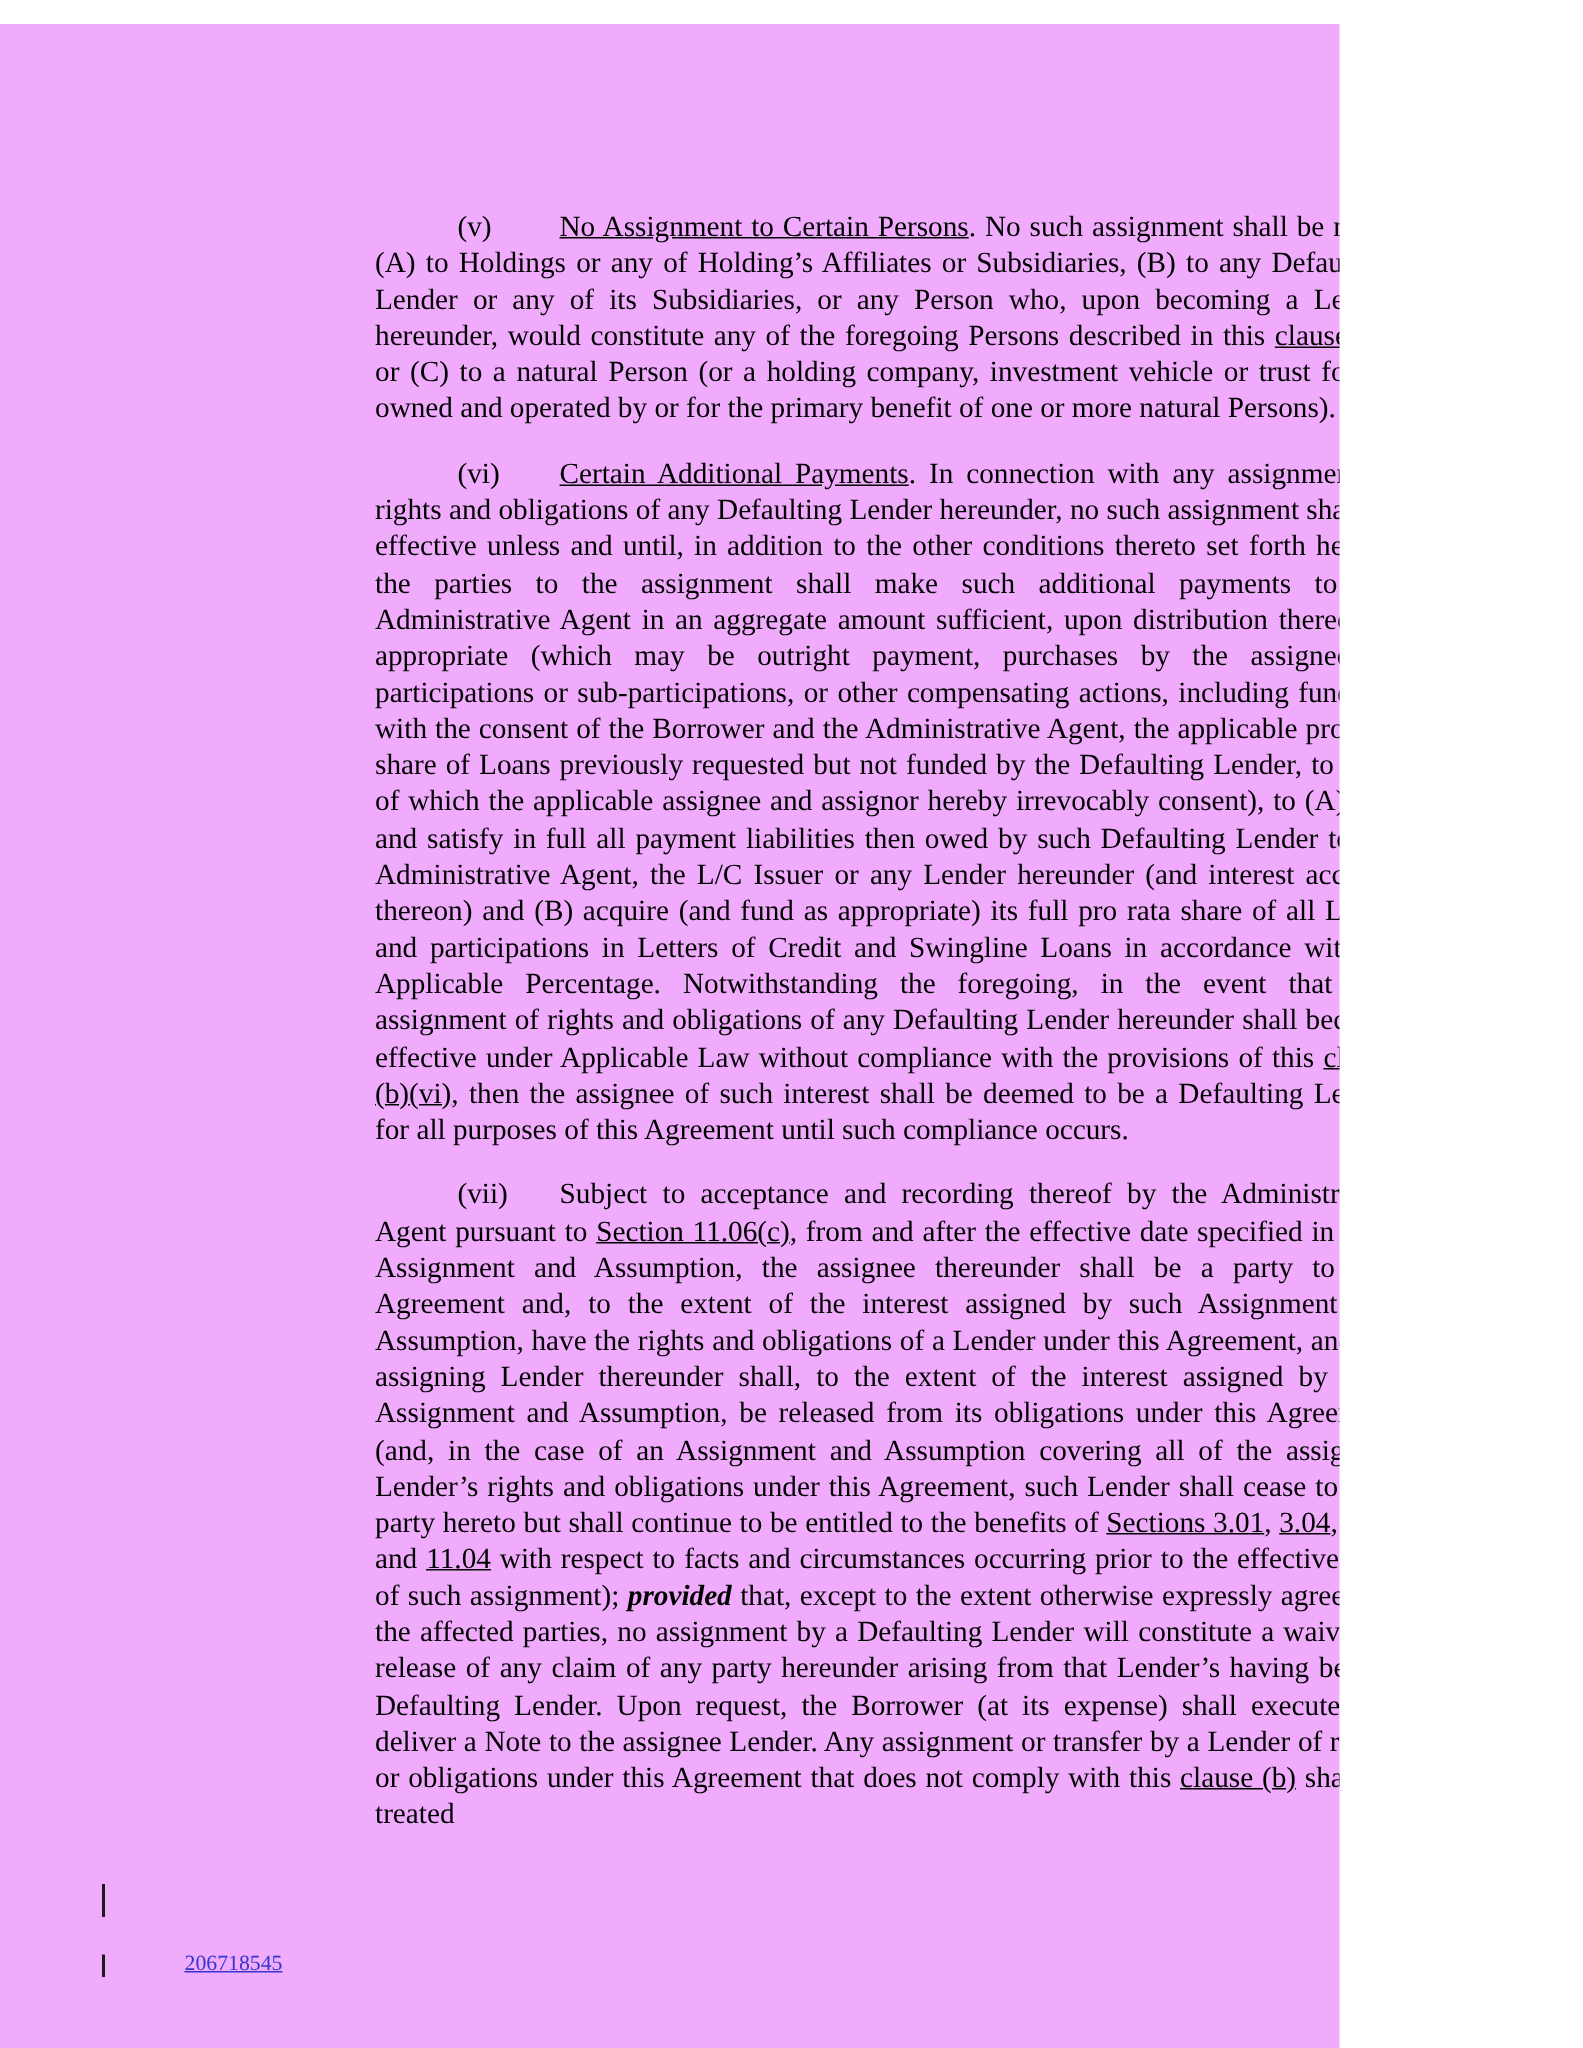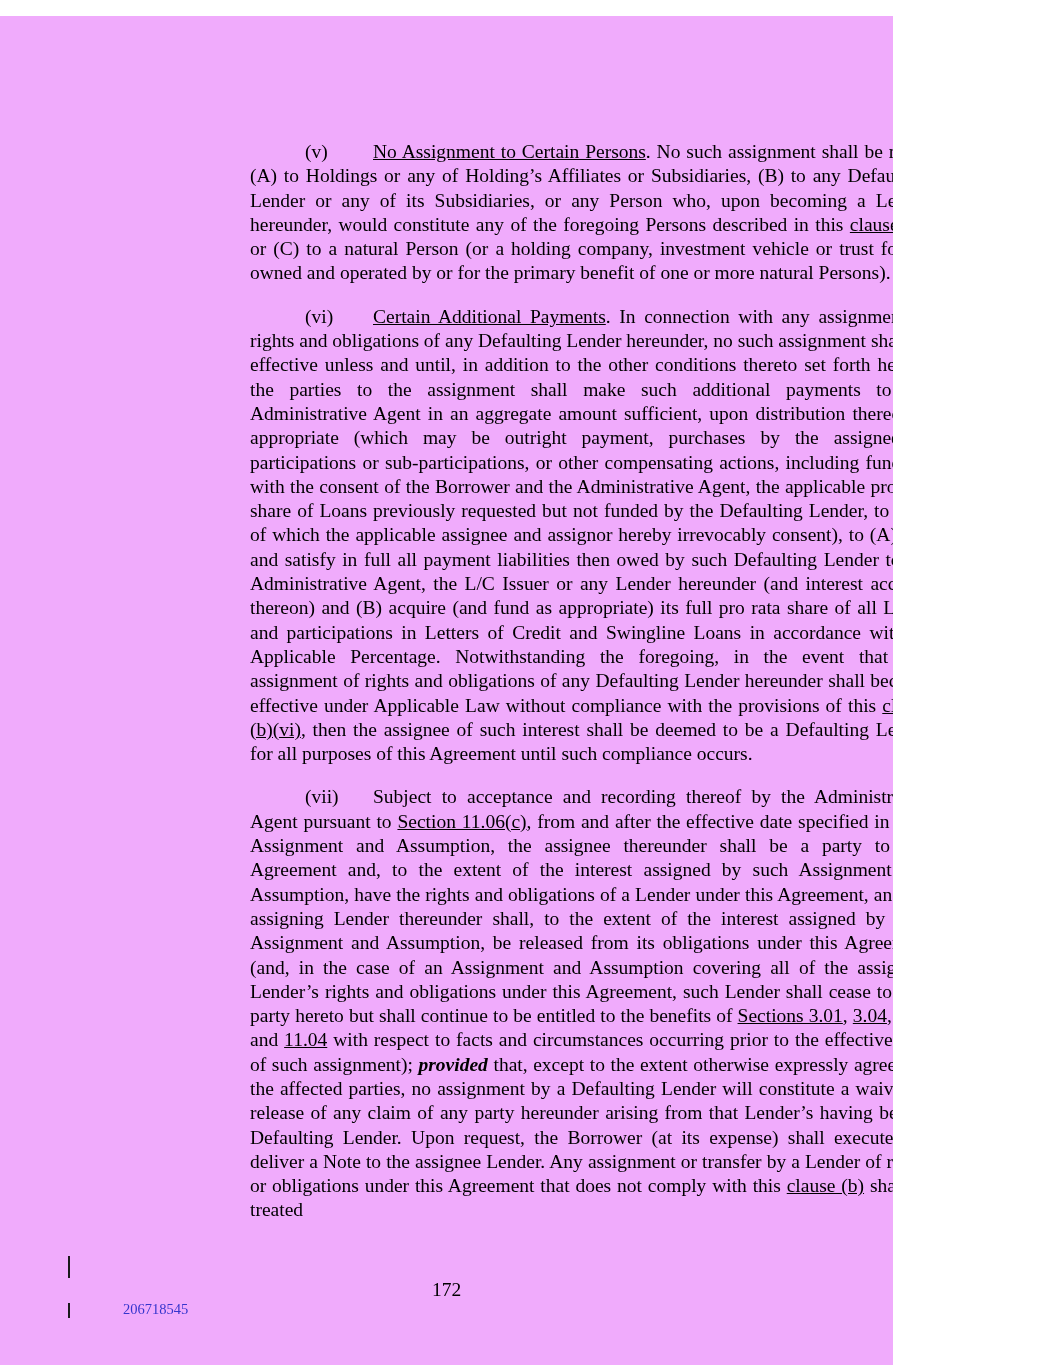--- a/index.html
+++ b/index.html
@@ -43,20 +43,21 @@
     text-align: center;
     font-size: 19.5px;
     line-height: 24px;
   }
   .footer-link {
     position: absolute;
     left: 123px;
     top: 1285px;
     font-size: 14.5px;
     line-height: 17px;
+    text-decoration: underline;
     cursor: pointer;
     text-align: right;
   }
   .change-bar {
     position: absolute;
     left: 68px;
     width: 2px;
     background: #1a1a1a;
   }
   .change-bar.bar1 { top: 1240px; height: 22px; }
@@ -64,17 +65,16 @@
 </style>
 </head>
 <body>
 
 <div class="page">
   <div class="content">
       <p class="para"><span class="para-label">(v)</span><span class="run-underline">No Assignment to Certain Persons</span><span>. No such assignment shall be made (A) to Holdings or any of Holding’s Affiliates or Subsidiaries, (B) to any Defaulting Lender or any of its Subsidiaries, or any Person who, upon becoming a Lender hereunder, would constitute any of the foregoing Persons described in this </span><span class="run-underline">clause (B)</span><span> or (C) to a natural Person (or a holding company, investment vehicle or trust for, or owned and operated by or for the primary benefit of one or more natural Persons).</span></p>
       <p class="para"><span class="para-label">(vi)</span><span class="run-underline">Certain Additional Payments</span><span>. In connection with any assignment of rights and obligations of any Defaulting Lender hereunder, no such assignment shall be effective unless and until, in addition to the other conditions thereto set forth herein, the parties to the assignment shall make such additional payments to the Administrative Agent in an aggregate amount sufficient, upon distribution thereof as appropriate (which may be outright payment, purchases by the assignee of participations or sub-participations, or other compensating actions, including funding, with the consent of the Borrower and the Administrative Agent, the applicable pro rata share of Loans previously requested but not funded by the Defaulting Lender, to each of which the applicable assignee and assignor hereby irrevocably consent), to (A) pay and satisfy in full all payment liabilities then owed by such Defaulting Lender to the Administrative Agent, the L/C Issuer or any Lender hereunder (and interest accrued thereon) and (B) acquire (and fund as appropriate) its full pro rata share of all Loans and participations in Letters of Credit and Swingline Loans in accordance with its Applicable Percentage. Notwithstanding the foregoing, in the event that any assignment of rights and obligations of any Defaulting Lender hereunder shall become effective under Applicable Law without compliance with the provisions of this </span><span class="run-underline">clause (b)(vi)</span><span>, then the assignee of such interest shall be deemed to be a Defaulting Lender for all purposes of this Agreement until such compliance occurs.</span></p>
       <p class="para continued"><span class="para-label">(vii)</span><span>Subject to acceptance and recording thereof by the Administrative Agent pursuant to </span><span class="run-underline">Section 11.06(c)</span><span>, from and after the effective date specified in each Assignment and Assumption, the assignee thereunder shall be a party to this Agreement and, to the extent of the interest assigned by such Assignment and Assumption, have the rights and obligations of a Lender under this Agreement, and the assigning Lender thereunder shall, to the extent of the interest assigned by such Assignment and Assumption, be released from its obligations under this Agreement (and, in the case of an Assignment and Assumption covering all of the assigning Lender’s rights and obligations under this Agreement, such Lender shall cease to be a party hereto but shall continue to be entitled to the benefits of </span><span class="run-underline">Sections 3.01</span><span>, </span><span class="run-underline">3.04</span><span>, </span><span class="run-underline">3.05</span><span> and </span><span class="run-underline">11.04</span><span> with respect to facts and circumstances occurring prior to the effective date of such assignment); </span><span class="run-italic">provided</span><span> that, except to the extent otherwise expressly agreed by the affected parties, no assignment by a Defaulting Lender will constitute a waiver or release of any claim of any party hereunder arising from that Lender’s having been a Defaulting Lender. Upon request, the Borrower (at its expense) shall execute and deliver a Note to the assignee Lender. Any assignment or transfer by a Lender of rights or obligations under this Agreement that does not comply with this </span><span class="run-underline">clause (b)</span><span> shall be treated for</span></p>
     </div>
-  <div class="page-number">172</div>
   <div class="change-bar bar1"></div>
   <div class="change-bar bar2"></div>
   <a class="footer-link" style="color: rgb(53, 53, 205);">206718545</a>
 </div>
 
 </body></html>

